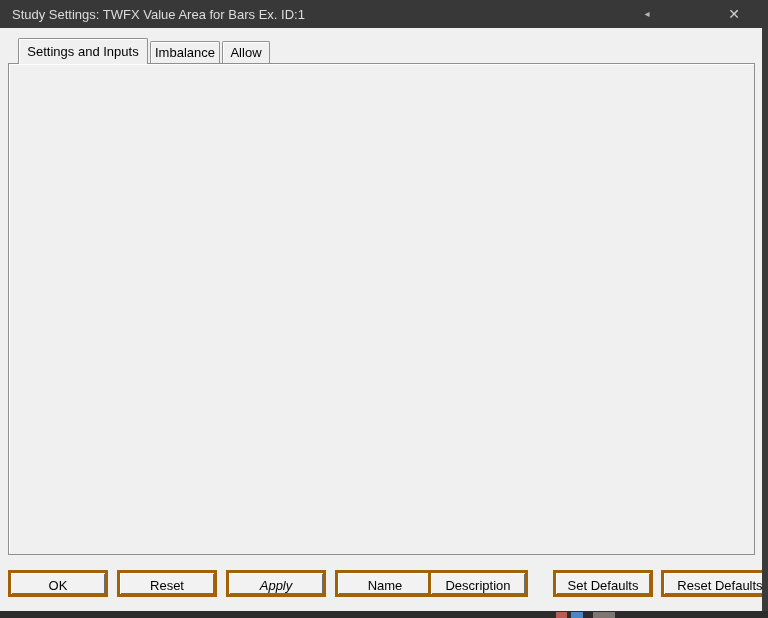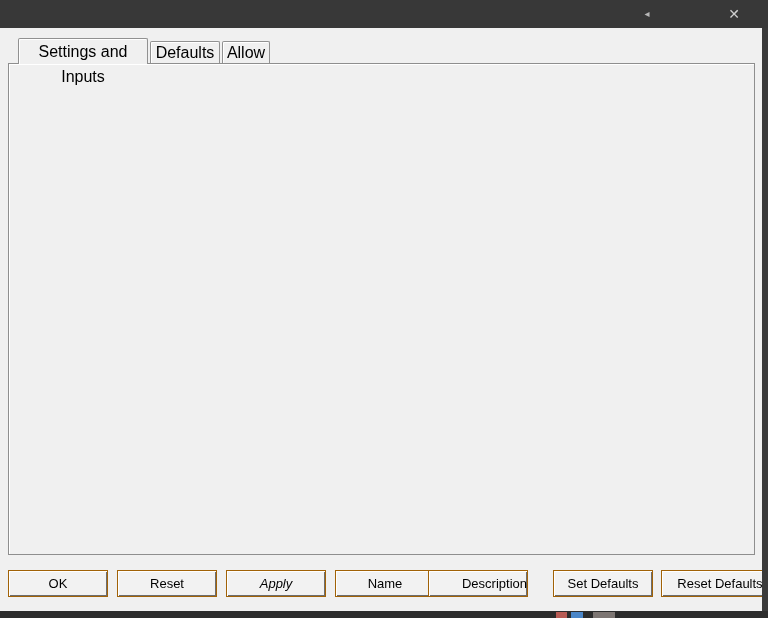--- a/index.html
+++ b/index.html
@@ -15,41 +15,41 @@
                  font-size:10px; line-height:14px; text-align:center; }
   .title-close { position:absolute; left:712px; top:0; width:44px; height:28px; color:#cfcfcf;
                  font-size:14px; line-height:28px; text-align:center; }
   .right-strip { position:absolute; left:762px; top:28px; width:6px; height:590px; background:#3a3a3a; }
   .bottom-strip { position:absolute; left:0; top:611px; width:768px; height:7px; background:#2c2c2c; }
   .peek { position:absolute; top:612px; height:6px; }
 
   
   .tab { position:absolute; background:#f0f0f0; border:1px solid #919191; border-bottom:none;
          border-radius:2px 2px 0 0; box-shadow:inset 1px 1px 0 #ffffff; text-align:center;
-         font-size:16px; }
+         font-size:13px; }
   .tab.active { left:18px; top:38px; width:130px; height:26px; line-height:25px; z-index:5; }
   .tab.t1 { left:150px; top:41px; width:70px; height:23px; line-height:21px; z-index:1; }
   .tab.t2 { left:222px; top:41px; width:48px; height:23px; line-height:21px; z-index:1; }
 
   .tabpage { position:absolute; left:8px; top:63px; width:747px; height:492px; background:#f0f0f0;
              border:1px solid #8e8e8e; box-shadow:inset 1px 1px 0 #ffffff; z-index:2; }
 
   
   .lbl { position:absolute; font-size:13px; white-space:nowrap; }
   .combo { position:absolute; height:22px; background:#fff; border:1px solid #7b7b7b;
            display:flex; align-items:center; }
   .combo .val { flex:1; padding-left:4px; font-size:13px; white-space:nowrap; overflow:hidden; }
   .combo .dd { width:19px; height:18px; margin-right:1px; background:#f0f0f0;
                border:1px solid #a8a8a8; box-shadow:inset 1px 1px 0 #fff, inset -1px -1px 0 #888;
                display:flex; align-items:center; justify-content:center; }
   .combo .dd:before { content:""; width:0; height:0; border-left:4px solid transparent;
                border-right:4px solid transparent; border-top:5px solid #000; }
   .textbox { position:absolute; height:22px; background:#fff; border:1px solid #7b7b7b; }
 
-  .btn { background:#f2f2f2; border:1px solid #a16207;
+  .btn { background:#f2f2f2; border:3px solid #a16207;
          box-shadow:inset 1px 1px 0 #ffffff, inset -1px -1px 0 #6d6d6d;
          font-size:13px; text-align:center; font-family:"Liberation Sans",sans-serif; }
   .scale-btn { position:absolute; left:140px; top:248px; width:97px; height:27px; line-height:25px; }
   .bottom-btn { position:absolute; top:570px; width:100px; height:27px; line-height:25px; }
 
   .cbrow { position:absolute; display:flex; align-items:center; }
   .cb-box { width:13px; height:13px; background:#fff; border:1px solid #707070; margin-right:7px;
             flex:0 0 13px; font-size:12px; font-weight:bold; line-height:11px; text-align:center; }
   .cb-label { font-size:13px; white-space:pre-line; line-height:15px; }
 
@@ -72,26 +72,27 @@
   .groupbox { position:absolute; left:282px; top:492px; width:465px; height:51px;
               border:1px solid #b4b4b4; box-shadow:1px 1px 0 #fdfdfd, inset 1px 1px 0 #fdfdfd; }
   .groupbox .gtitle { position:absolute; left:7px; top:-8px; background:#f0f0f0; padding:0 4px;
               font-size:13px; }
   .groupbox .gtext { position:absolute; left:10px; top:8px; font-size:13px; }
 </style>
 </head>
 <body>
 
 <div class="titlebar">
+  <span class="title-text">Study Settings: TWFX Value Area for Bars Ex. ID:1</span>
   <span class="title-arrow">◂</span>
   <span class="title-close">✕</span>
 </div>
 
 <div class="tab active">Settings and Inputs</div>
-<div class="tab t1">Defaults</div>
+<div class="tab t1">Imbalance</div>
 <div class="tab t2">Allow</div>
 
 <div class="tabpage"></div>
 
 <div class="lbl" style="left:30px; top:99px;">Standard Precedence</div>
 
 <div class="lbl" style="left:30px; top:128px;">Based On:</div>
 <div class="combo" style="left:30px; top:147px; width:210px;">
   <span class="val">&lt;Main Price Graph&gt;</span>
   <span class="dd"></span>
@@ -235,21 +236,21 @@
 
 <div class="groupbox">
   <span class="gtitle">Input</span>
   <span class="gtext">Select an input in the list above</span>
 </div>
 
 <div class="btn bottom-btn" style="left:8px;">OK</div>
 <div class="btn bottom-btn" style="left:117px;">Reset</div>
 <div class="btn bottom-btn" style="left:226px;font-style:italic;">Apply</div>
 <div class="btn bottom-btn" style="left:335px;">Name</div>
-<div class="btn bottom-btn" style="left:428px;text-align:right;">Description</div>
+<div class="btn bottom-btn" style="left:428px;">Description</div>
 <div class="btn bottom-btn" style="left:553px;">Set Defaults</div>
 <div class="btn bottom-btn" style="left:661px; width:118px;">Reset Defaults</div>
 
 <div class="right-strip"></div>
 <div class="bottom-strip"></div>
 <div class="peek" style="left:556px; width:11px; background:#b85c55;"></div>
 <div class="peek" style="left:571px; width:12px; background:#4a86c8;"></div>
 <div class="peek" style="left:593px; width:22px; background:#7d7673;"></div>
 
 </body></html>

